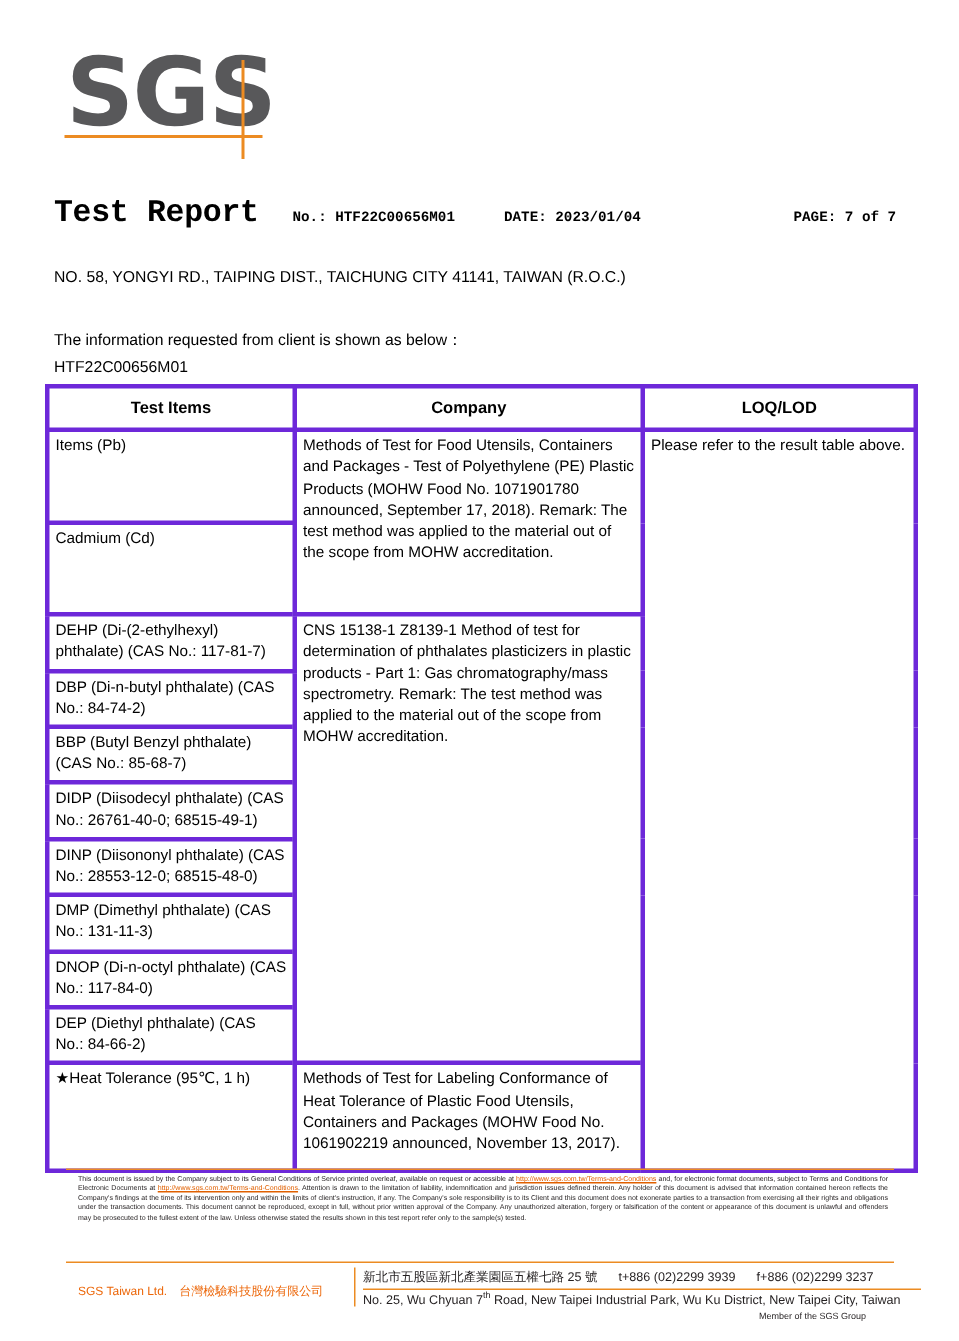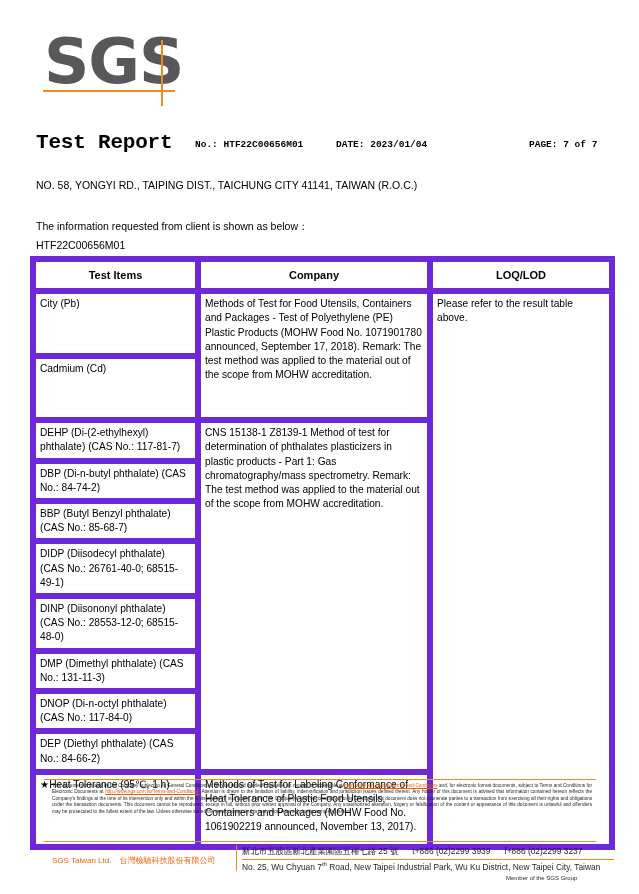--- a/index.html
+++ b/index.html
@@ -115,21 +115,21 @@
   
   .tbl {
     position: absolute;
     left: 30px;
     top: 256px;
     width: 580px;
     border-collapse: collapse;
     table-layout: fixed;
   }
   .tbl th, .tbl td {
-    border: 6px solid #6d28d9;
+    border: 3px solid #6d28d9;
     vertical-align: top;
     padding: 3px 4px 3px 4px;
     font-size: 10.2px;
     line-height: 14.2px;
   }
   .tbl thead th {
     text-align: center;
     font-weight: bold;
     font-size: 11px;
     padding-top: 6px;
@@ -268,21 +268,21 @@
     <thead>
       <tr>
         <th>Test Items</th>
         <th>Company</th>
         <th>LOQ/LOD</th>
       </tr>
     </thead>
     <tbody>
 
       <tr>
-        <td style="height:53px">City (Pb)</td>
+        <td style="height:53px">Items (Pb)</td>
         <td rowspan="2" class="cell-method-text">Methods of Test for Food Utensils, Containers and Packages - Test of Polyethylene (PE) Plastic Products (MOHW Food No. 1071901780 announced, September 17, 2018). Remark: The test method was applied to the material out of the scope from MOHW accreditation.</td>
         <td rowspan="11" class="loq-cell">Please refer to the result table above.</td>
       </tr>
 
       <tr>
         <td style="height:52px">Cadmium (Cd)</td>
       </tr>
 
       <tr>
         <td style="height:27px">DEHP (Di-(2-ethylhexyl) phthalate) (CAS No.: 117-81-7)</td>

